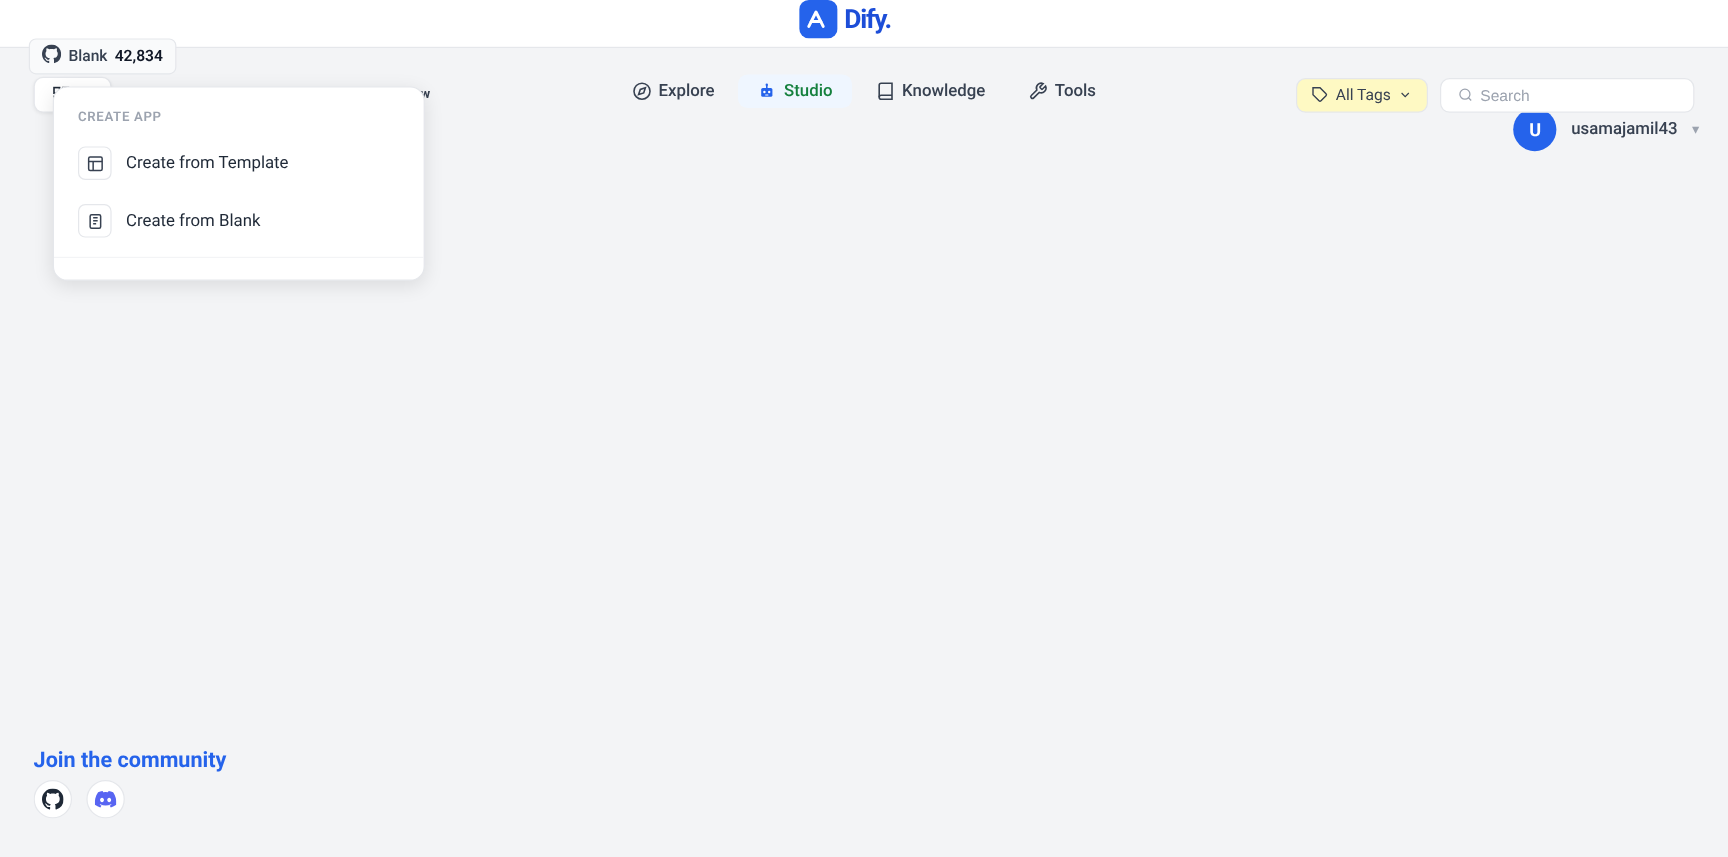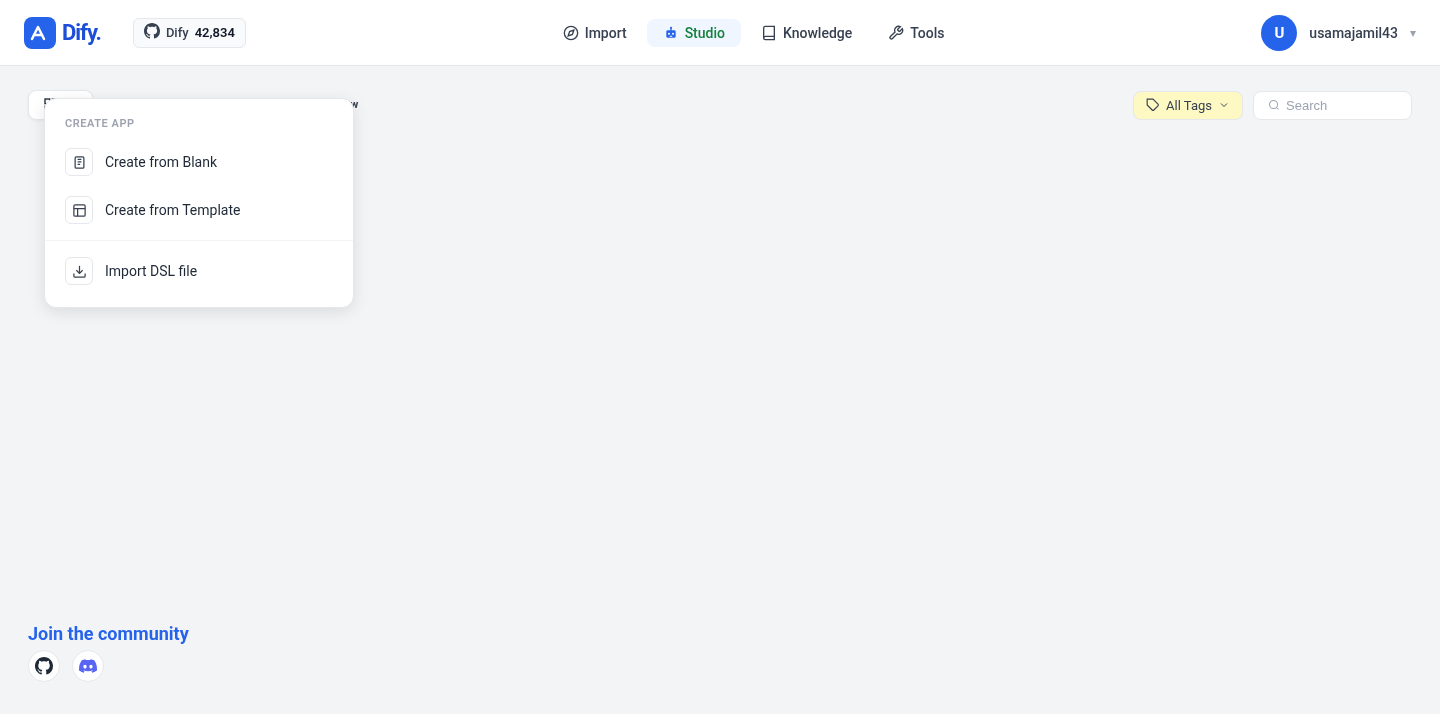--- a/index.html
+++ b/index.html
@@ -8,24 +8,25 @@
       background: #f3f4f6;
       min-height: 714px;
       color: #1f2937;
     }
 
     
     .topnav {
       display: flex;
       align-items: center;
       background: #fff;
-      height: 66px;
+      height: 40px;
       padding: 0 24px;
       border-bottom: 1px solid #e5e7eb;
       gap: 0;
+      flex-direction: column;
     }
     .logo-area {
       display: flex;
       align-items: center;
       gap: 6px;
       margin-right: 32px;
       text-decoration: none;
     }
     .logo-icon {
       width: 32px;
@@ -169,21 +170,21 @@
     .search-box {
       display: flex;
       align-items: center;
       gap: 6px;
       padding: 6px 14px;
       border-radius: 8px;
       border: 1px solid #e5e7eb;
       background: #fff;
       font-size: 13px;
       color: #9ca3af;
-      width: 159px;
+      width: 212px;
     }
     .search-input {
       border: none;
       outline: none;
       background: transparent;
       font-size: 13px;
       color: #374151;
       width: 100%;
     }
     .search-input::placeholder { color: #9ca3af; }
@@ -289,31 +290,31 @@
     </svg>
     <span class="logo-text">Dify.</span>
   </a>
 
   <div class="github-badge">
     <span class="gh-icon">
       <svg width="16" height="16" viewBox="0 0 16 16" fill="currentColor">
         <path d="M8 0C3.58 0 0 3.58 0 8c0 3.54 2.29 6.53 5.47 7.59.4.07.55-.17.55-.38 0-.19-.01-.82-.01-1.49-2.01.37-2.53-.49-2.69-.94-.09-.23-.48-.94-.82-1.13-.28-.15-.68-.52-.01-.53.63-.01 1.08.58 1.23.82.72 1.21 1.87.87 2.33.66.07-.52.28-.87.51-1.07-1.78-.2-3.64-.89-3.64-3.95 0-.87.31-1.59.82-2.15-.08-.2-.36-1.02.08-2.12 0 0 .67-.21 2.2.82.64-.18 1.32-.27 2-.27.68 0 1.36.09 2 .27 1.53-1.04 2.2-.82 2.2-.82.44 1.1.16 1.92.08 2.12.51.56.82 1.27.82 2.15 0 3.07-1.87 3.75-3.65 3.95.29.25.54.73.54 1.48 0 1.07-.01 1.93-.01 2.2 0 .21.15.46.55.38A8.013 8.013 0 0016 8c0-4.42-3.58-8-8-8z"></path>
       </svg>
     </span>
-    <span class="star-label">Dify</span>
+    <span class="star-label">Blank</span>
     <span class="star-count">42,834</span>
   </div>
 
   <div class="nav-center">
     <a class="nav-item" href="#">
       <svg width="16" height="16" viewBox="0 0 24 24" fill="none" stroke="currentColor" stroke-width="2">
         <circle cx="12" cy="12" r="10"></circle>
         <polygon points="16.24 7.76 14.12 14.12 7.76 16.24 9.88 9.88 16.24 7.76"></polygon>
       </svg>
-      <span>Import</span>
+      <span>Explore</span>
     </a>
     <a class="nav-item active" href="#">
       <svg width="16" height="16" viewBox="0 0 24 24" fill="#2563eb">
         <rect x="5" y="8" width="14" height="11" rx="2" fill="#2563eb"></rect>
         <circle cx="9" cy="13" r="1.5" fill="white"></circle>
         <circle cx="15" cy="13" r="1.5" fill="white"></circle>
         <rect x="10" y="16" width="4" height="1.5" rx="0.5" fill="white"></rect>
         <path d="M12 5 L12 8" stroke="#2563eb" stroke-width="2" stroke-linecap="round"></path>
         <circle cx="12" cy="4" r="1.5" fill="#2563eb"></circle>
       </svg>
@@ -355,46 +356,36 @@
               <rect x="3" y="14" width="7" height="7"></rect>
           </svg>
           <span>All</span>
         </div>
 
         <div class="dropdown-menu">
           <div class="dropdown-section-label">CREATE APP</div>
           <div class="dropdown-item">
             <div class="di-icon">
               <svg width="15" height="15" viewBox="0 0 24 24" fill="none" stroke="#374151" stroke-width="2">
+                <rect x="3" y="3" width="18" height="18" rx="2"></rect>
+                <path d="M3 9h18M9 21V9"></path>
+              </svg>
+            </div>
+            <span>Create from Template</span>
+          </div>
+          <div class="dropdown-item">
+            <div class="di-icon">
+              <svg width="15" height="15" viewBox="0 0 24 24" fill="none" stroke="#374151" stroke-width="2">
                 <rect x="5" y="3" width="14" height="18" rx="2"></rect>
                 <path d="M9 7h6M9 11h6M9 15h4"></path>
               </svg>
             </div>
             <span>Create from Blank</span>
           </div>
-          <div class="dropdown-item">
-            <div class="di-icon">
-              <svg width="15" height="15" viewBox="0 0 24 24" fill="none" stroke="#374151" stroke-width="2">
-                <rect x="3" y="3" width="18" height="18" rx="2"></rect>
-                <path d="M3 9h18M9 21V9"></path>
-              </svg>
-            </div>
-            <span>Create from Template</span>
-          </div>
           <div class="dropdown-divider"></div>
-          <div class="dropdown-item">
-            <div class="di-icon">
-              <svg width="15" height="15" viewBox="0 0 24 24" fill="none" stroke="#374151" stroke-width="2">
-                <path d="M21 15v4a2 2 0 0 1-2 2H5a2 2 0 0 1-2-2v-4"></path>
-                <polyline points="7 10 12 15 17 10"></polyline>
-                <line x1="12" y1="15" x2="12" y2="3"></line>
-              </svg>
-            </div>
-            <span>Import DSL file</span>
-          </div>
         </div>
       </div>
 
       <div class="filter-tab">
         <svg width="15" height="15" viewBox="0 0 24 24" fill="none" stroke="currentColor" stroke-width="2">
           <path d="M21 15a2 2 0 0 1-2 2H7l-4 4V5a2 2 0 0 1 2-2h14a2 2 0 0 1 2 2z"></path>
         </svg>
         <span>Chatbot</span>
       </div>
 

